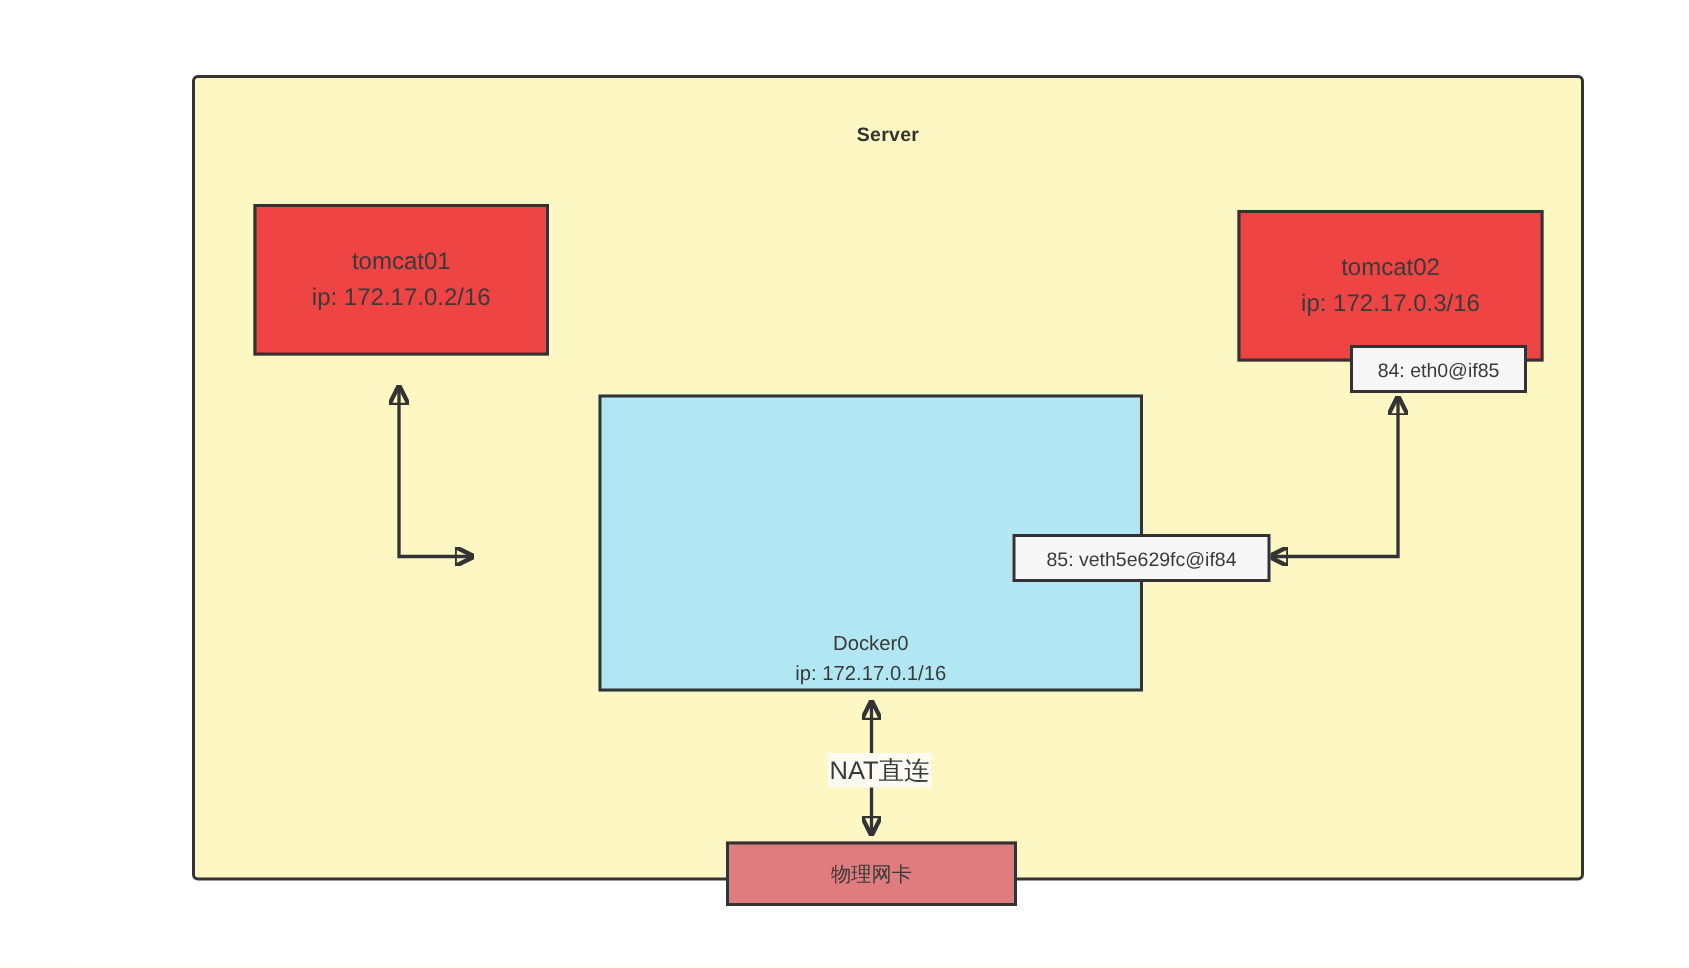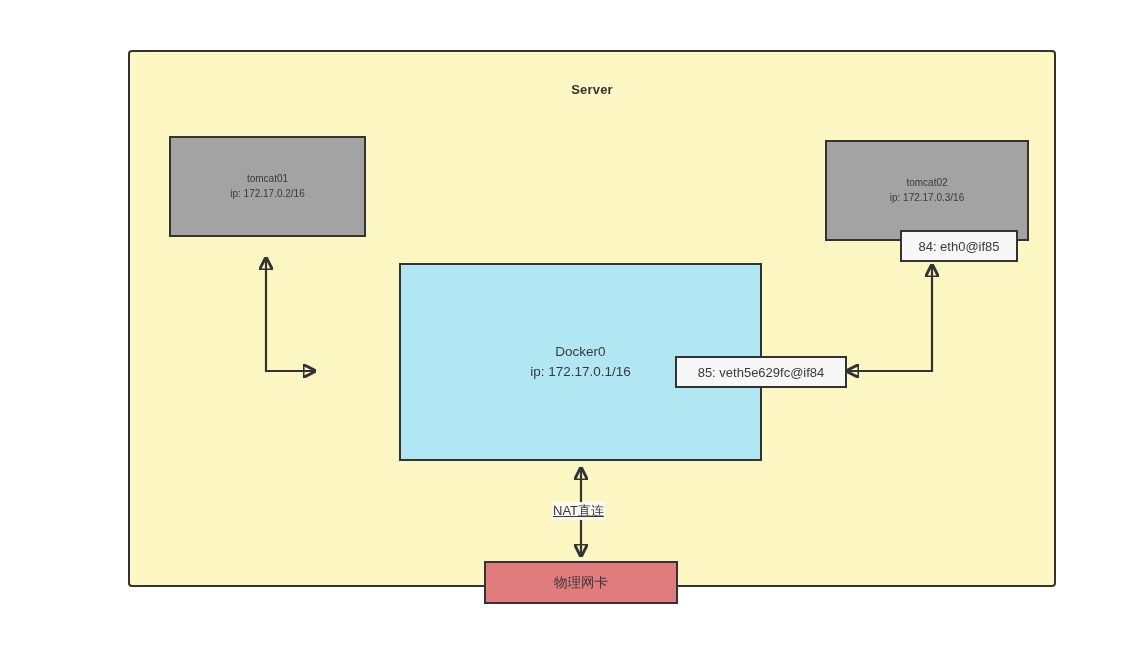--- a/index.html
+++ b/index.html
@@ -45,23 +45,23 @@
   }
   .server-title {
     margin-top: 30px;
     font-size: 13px;
     font-weight: bold;
     color: #333333;
     letter-spacing: .2px;
   }
 
   .container-box {
-    background: #a3a3a3;
+    background: #ef4444;
     line-height: 1.45;
-    font-size: 10px;
+    font-size: 16px;
   }
   .tomcat01 {
     left: 125px;
     top: 136px;
     width: 197px;
     height: 101px;
   }
   .tomcat02 {
     left: 781px;
     top: 140px;
@@ -70,20 +70,21 @@
   }
 
   .docker-box {
     left: 355px;
     top: 263px;
     width: 363px;
     height: 198px;
     background: #b1e7f2;
     font-size: 13.5px;
     line-height: 1.5;
+    justify-content: flex-end;
   }
 
   .nic-box {
     left: 440px;
     top: 561px;
     width: 194px;
     height: 43px;
     background: #e07b7e;
     font-size: 13.5px;
   }
@@ -105,27 +106,26 @@
   .chip-eth0-left  { left: 166px; top: 224px; width: 115px; height: 31px; }
   .chip-eth0-right { left: 856px; top: 230px; width: 118px; height: 32px; }
   .chip-veth-left  { left: 271px; top: 356px; width: 168px; height: 32px; }
   .chip-veth-right { left: 631px; top: 356px; width: 172px; height: 32px; }
 
   
   .nat-label {
     position: absolute;
     left: 508px;
     top: 502px;
-    font-size: 13px;
+    font-size: 17px;
     color: #3a3a3a;
     background: #fbfbf4;
     padding: 0 1px;
     white-space: nowrap;
     z-index: 6;
-    text-decoration: underline;
   }
 
   
   .edges {
     position: absolute;
     left: 0;
     top: 0;
     width: 1126px;
     height: 645px;
     overflow: visible;

